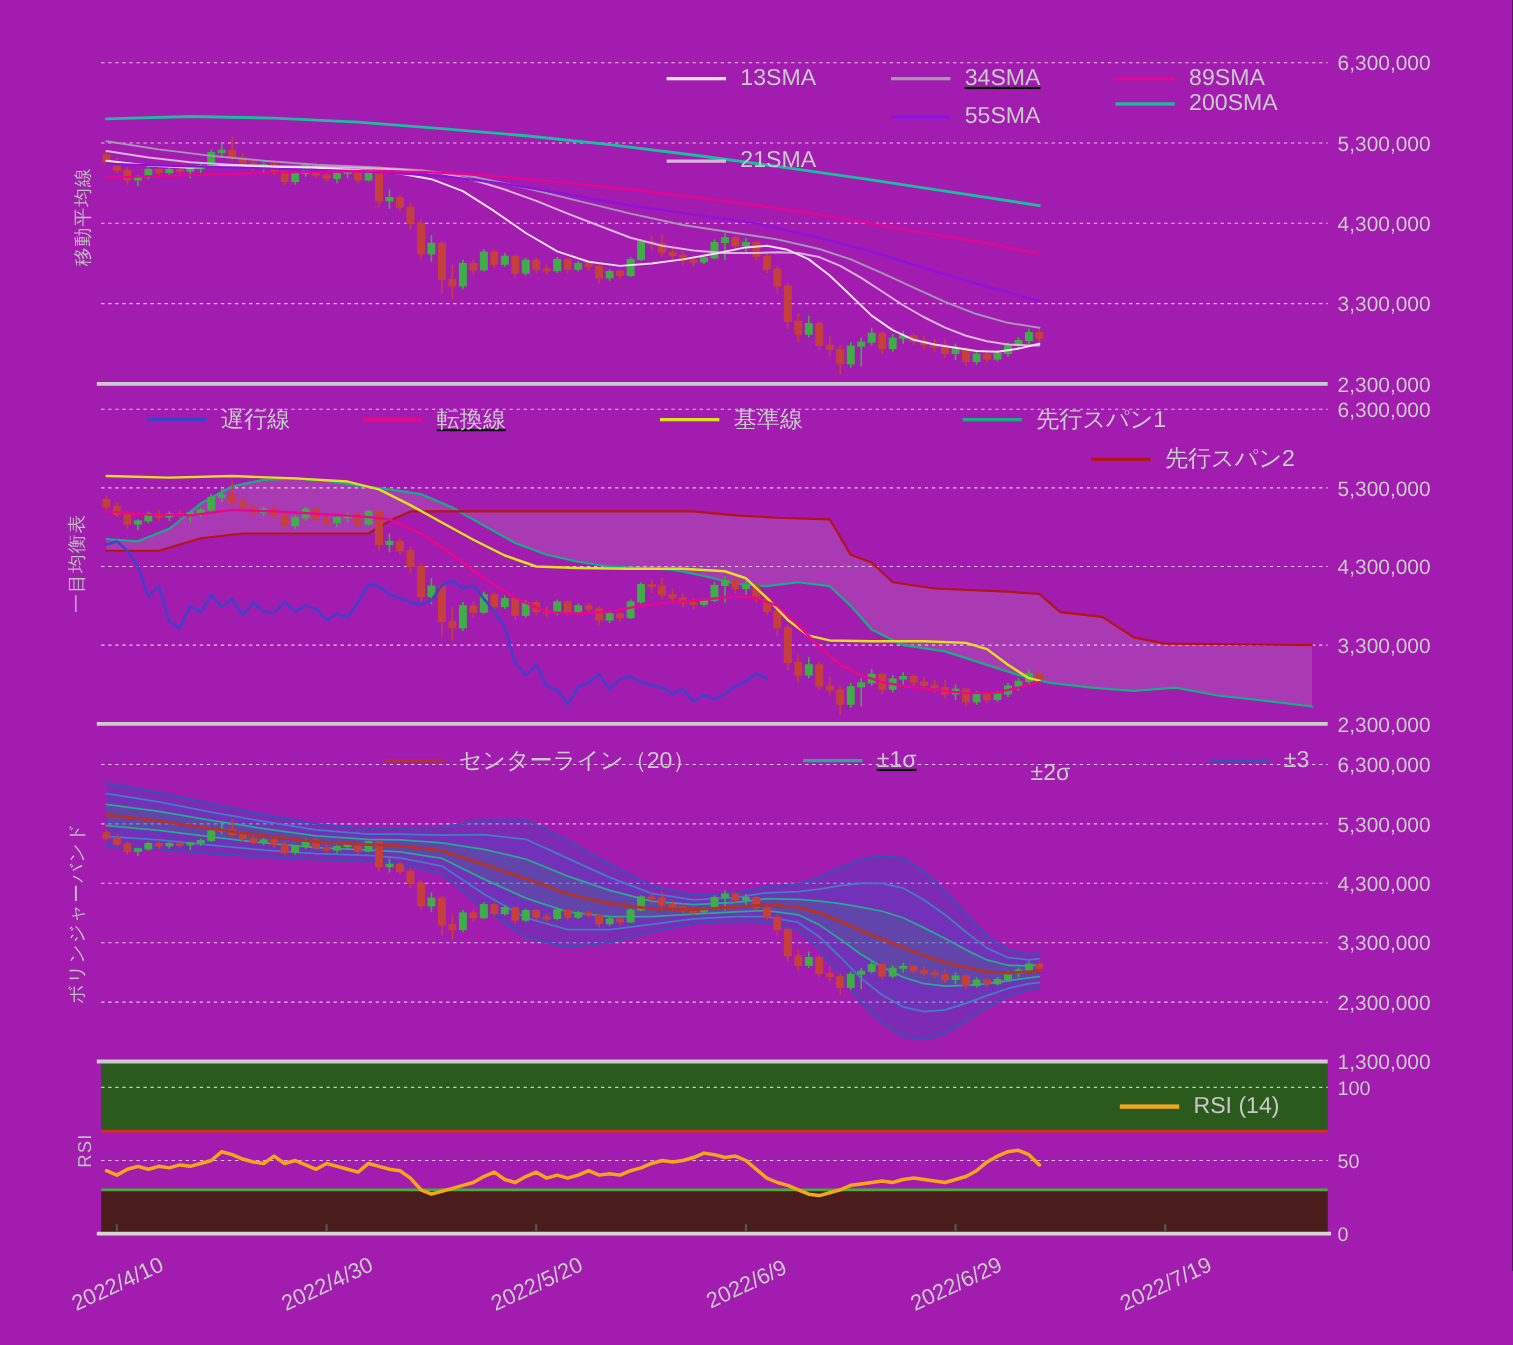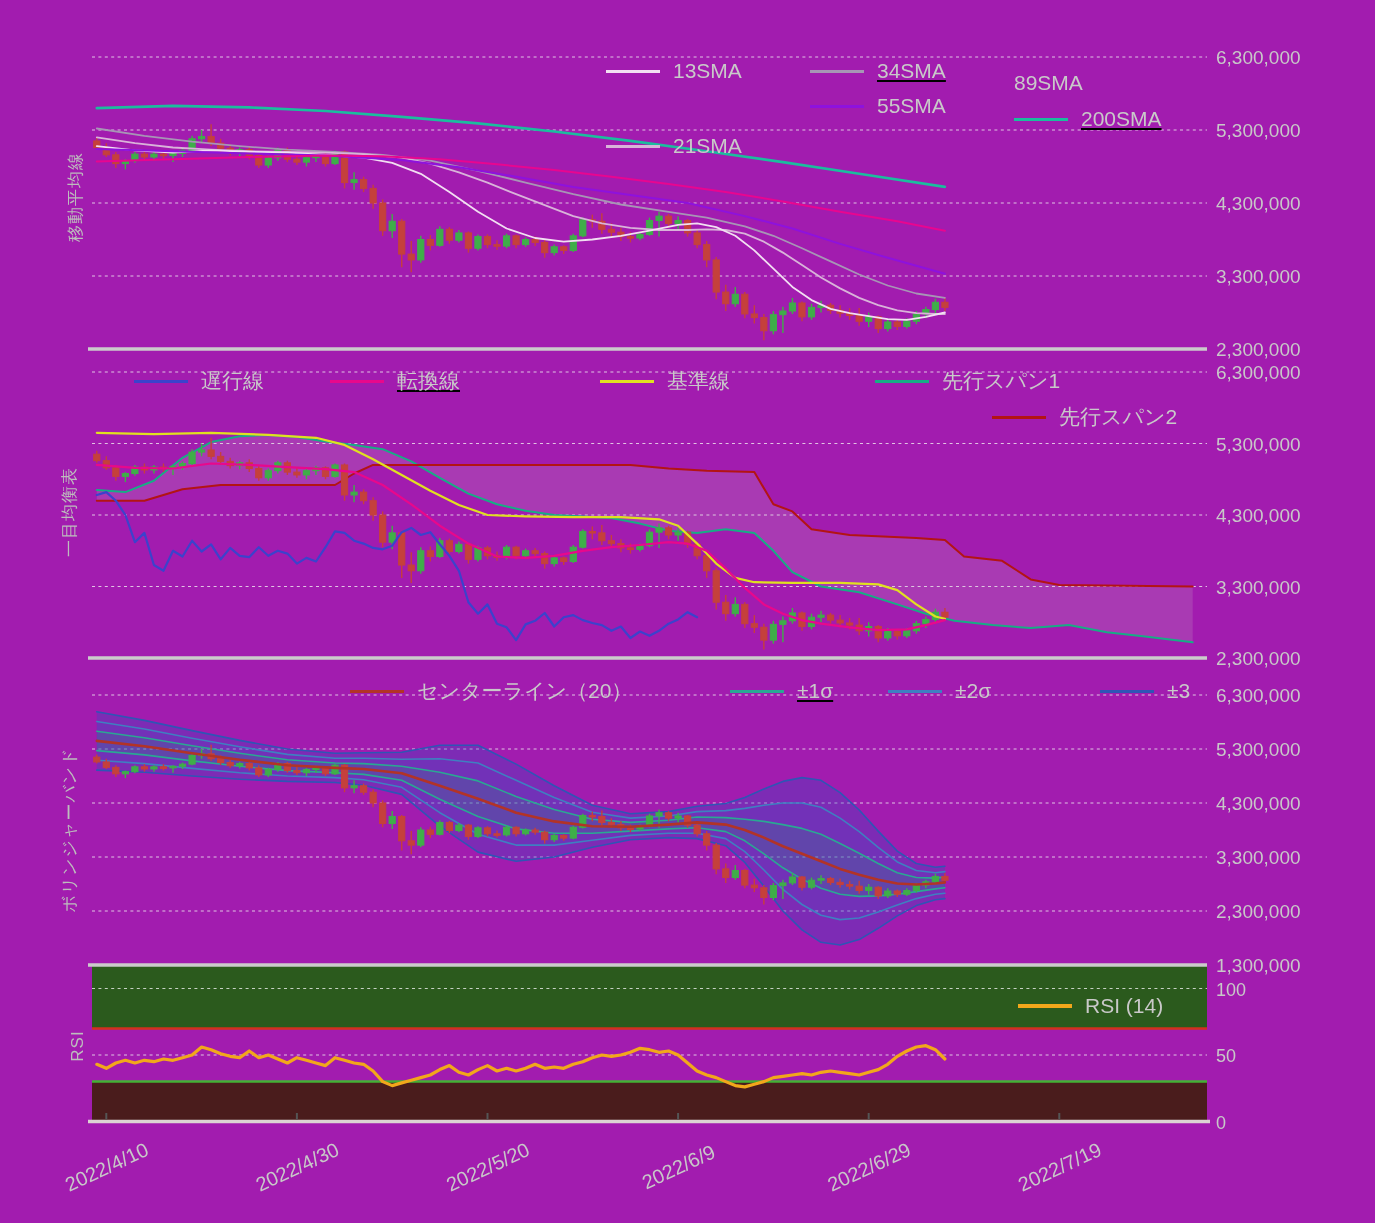--- a/index.html
+++ b/index.html
@@ -652,33 +652,33 @@
 
   <div id="legend-sma">
       <div class="leg" style="left: 606px; top: 58px;">
         <span class="sw" style="background: rgb(242, 223, 242);"></span>
         <span class="lbl">13SMA</span>
       </div>
       <div class="leg" style="left: 810px; top: 58px; text-decoration: underline;">
         <span class="sw" style="background: rgb(167, 149, 181);"></span>
         <span class="lbl">34SMA</span>
       </div>
-      <div class="leg" style="left: 1014px; top: 58px; flex-direction: column;">
+      <div class="leg" style="left: 1014px; top: 58px;">
         <span class="sw" style="background: rgb(232, 6, 144);"></span>
         <span class="lbl">89SMA</span>
       </div>
       <div class="leg" style="left: 606px; top: 93px; margin-top: 40px;">
         <span class="sw" style="background: rgb(217, 179, 217);"></span>
         <span class="lbl">21SMA</span>
       </div>
       <div class="leg" style="left: 810px; top: 93px;">
         <span class="sw" style="background: rgb(142, 18, 221);"></span>
         <span class="lbl">55SMA</span>
       </div>
-      <div class="leg" style="left: 1014px; top: 106px; text-decoration: underline;">
+      <div class="leg" style="left: 1014px; top: 81px;">
         <span class="sw" style="background: rgb(27, 189, 158);"></span>
         <span class="lbl">200SMA</span>
       </div>
     </div>
   <div id="legend-ichimoku">
       <div class="leg" style="left: 134px; top: 368px;">
         <span class="sw" style="background: rgb(60, 66, 204);"></span>
         <span class="lbl">遅行線</span>
       </div>
       <div class="leg" style="left: 330px; top: 368px; text-decoration: underline;">
@@ -700,21 +700,21 @@
     </div>
   <div id="legend-bollinger">
       <div class="leg" style="left: 350px; top: 678px;">
         <span class="sw" style="background: rgb(178, 51, 39);"></span>
         <span class="lbl">センターライン（20）</span>
       </div>
       <div class="leg" style="left: 730px; top: 678px; text-decoration: underline;">
         <span class="sw" style="background: rgb(42, 168, 147);"></span>
         <span class="lbl">±1σ</span>
       </div>
-      <div class="leg" style="left: 888px; top: 678px;">
+      <div class="leg" style="left: 928px; top: 678px; flex-direction: column;">
         <span class="sw" style="background: rgb(63, 127, 193);"></span>
         <span class="lbl">±2σ</span>
       </div>
       <div class="leg" style="left: 1100px; top: 678px;">
         <span class="sw" style="background: rgb(47, 85, 181);"></span>
         <span class="lbl">±3</span>
       </div>
     </div>
   <div id="legend-rsi">
       <div class="leg" style="left: 1018px; top: 993px;">

